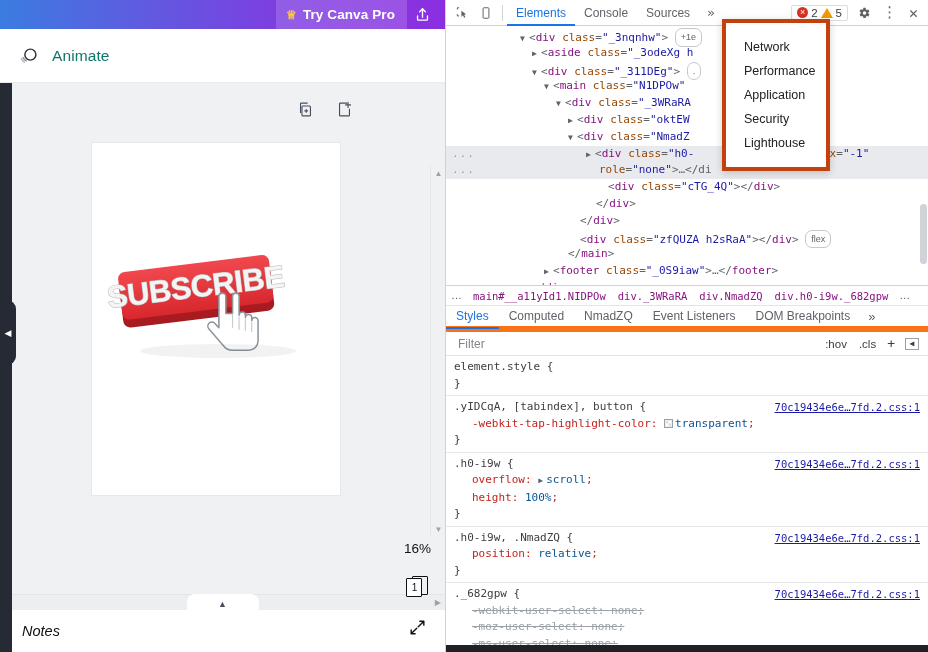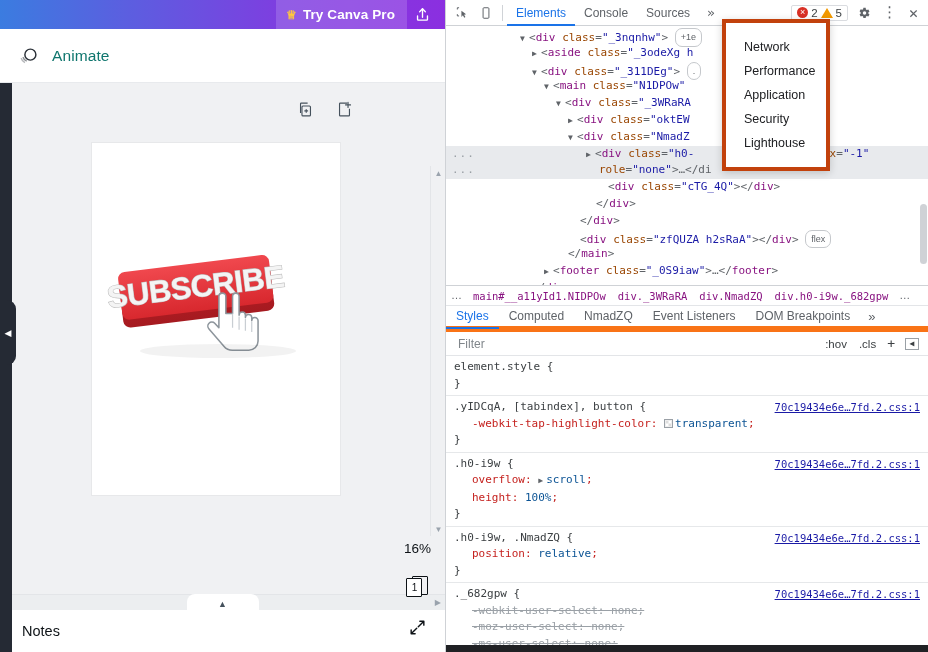--- a/index.html
+++ b/index.html
@@ -88,21 +88,21 @@
     border-radius: 8px 8px 0 0;
     display: flex; align-items: flex-end; justify-content: center;
     color: #45515c; font-size: 9px; padding-bottom: 1px;
   }
 
   .canva-bottom {
     position: absolute; left: 0; right: 0; bottom: 0; height: 42px;
     background: #fff; display: flex; align-items: center;
     padding: 0 14px 0 22px; gap: 0;
   }
-  .notes { font-size: 14.5px; color: #0d1216; }
+  .notes { font-size: 14.5px; color: #0d1216; font-style: italic; }
   .cb-right { margin-left: auto; display: flex; align-items: center; gap: 20px; flex-direction: column; }
   .zoomv { font-size: 13.5px; color: #0d1216; }
   .pages-ic { position: relative; width: 22px; height: 22px; }
   .pages-ic .b { position: absolute; right: 0; top: 0; width: 16px; height: 19px; border: 1.6px solid #0d1216; border-radius: 1px; }
   .pages-ic .f { position: absolute; left: 0; top: 2px; width: 16px; height: 19px; border: 1.6px solid #0d1216; border-radius: 1px; background: #fff;
                  display: flex; align-items: center; justify-content: center; font-size: 10px; color: #0d1216; }
   .expand-ic svg { width: 19px; height: 19px; color: #0d1216; }
   .vdiv { width: 1px; height: 20px; background: #dfe2e6; }
   .help-ic { width: 21px; height: 21px; border: 1.7px solid #0d1216; border-radius: 50%;
              display: flex; align-items: center; justify-content: center; font-size: 13px; color: #0d1216; }

